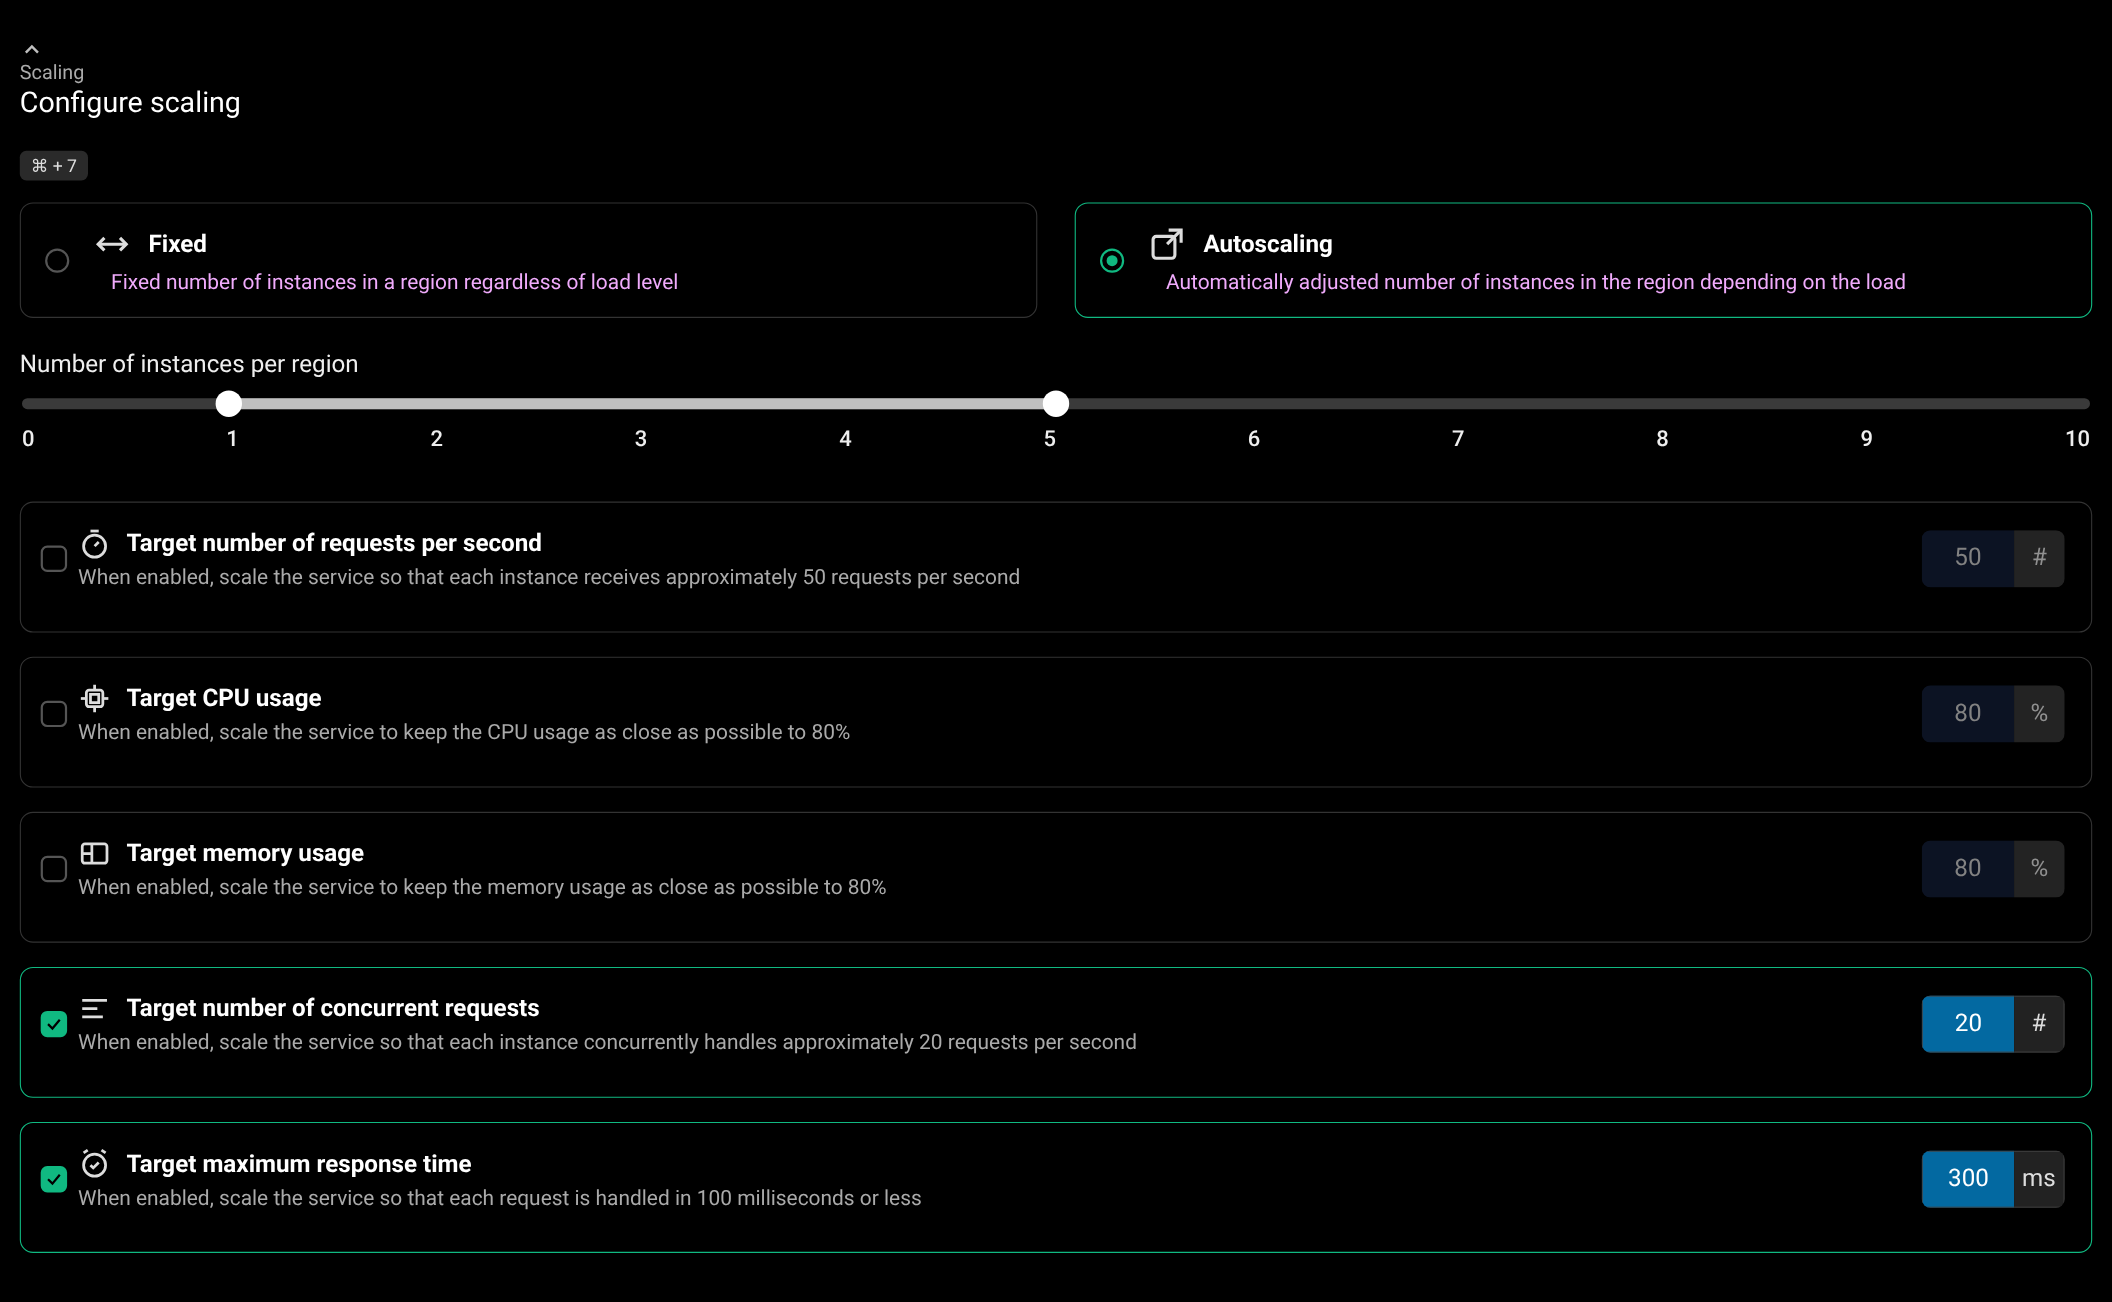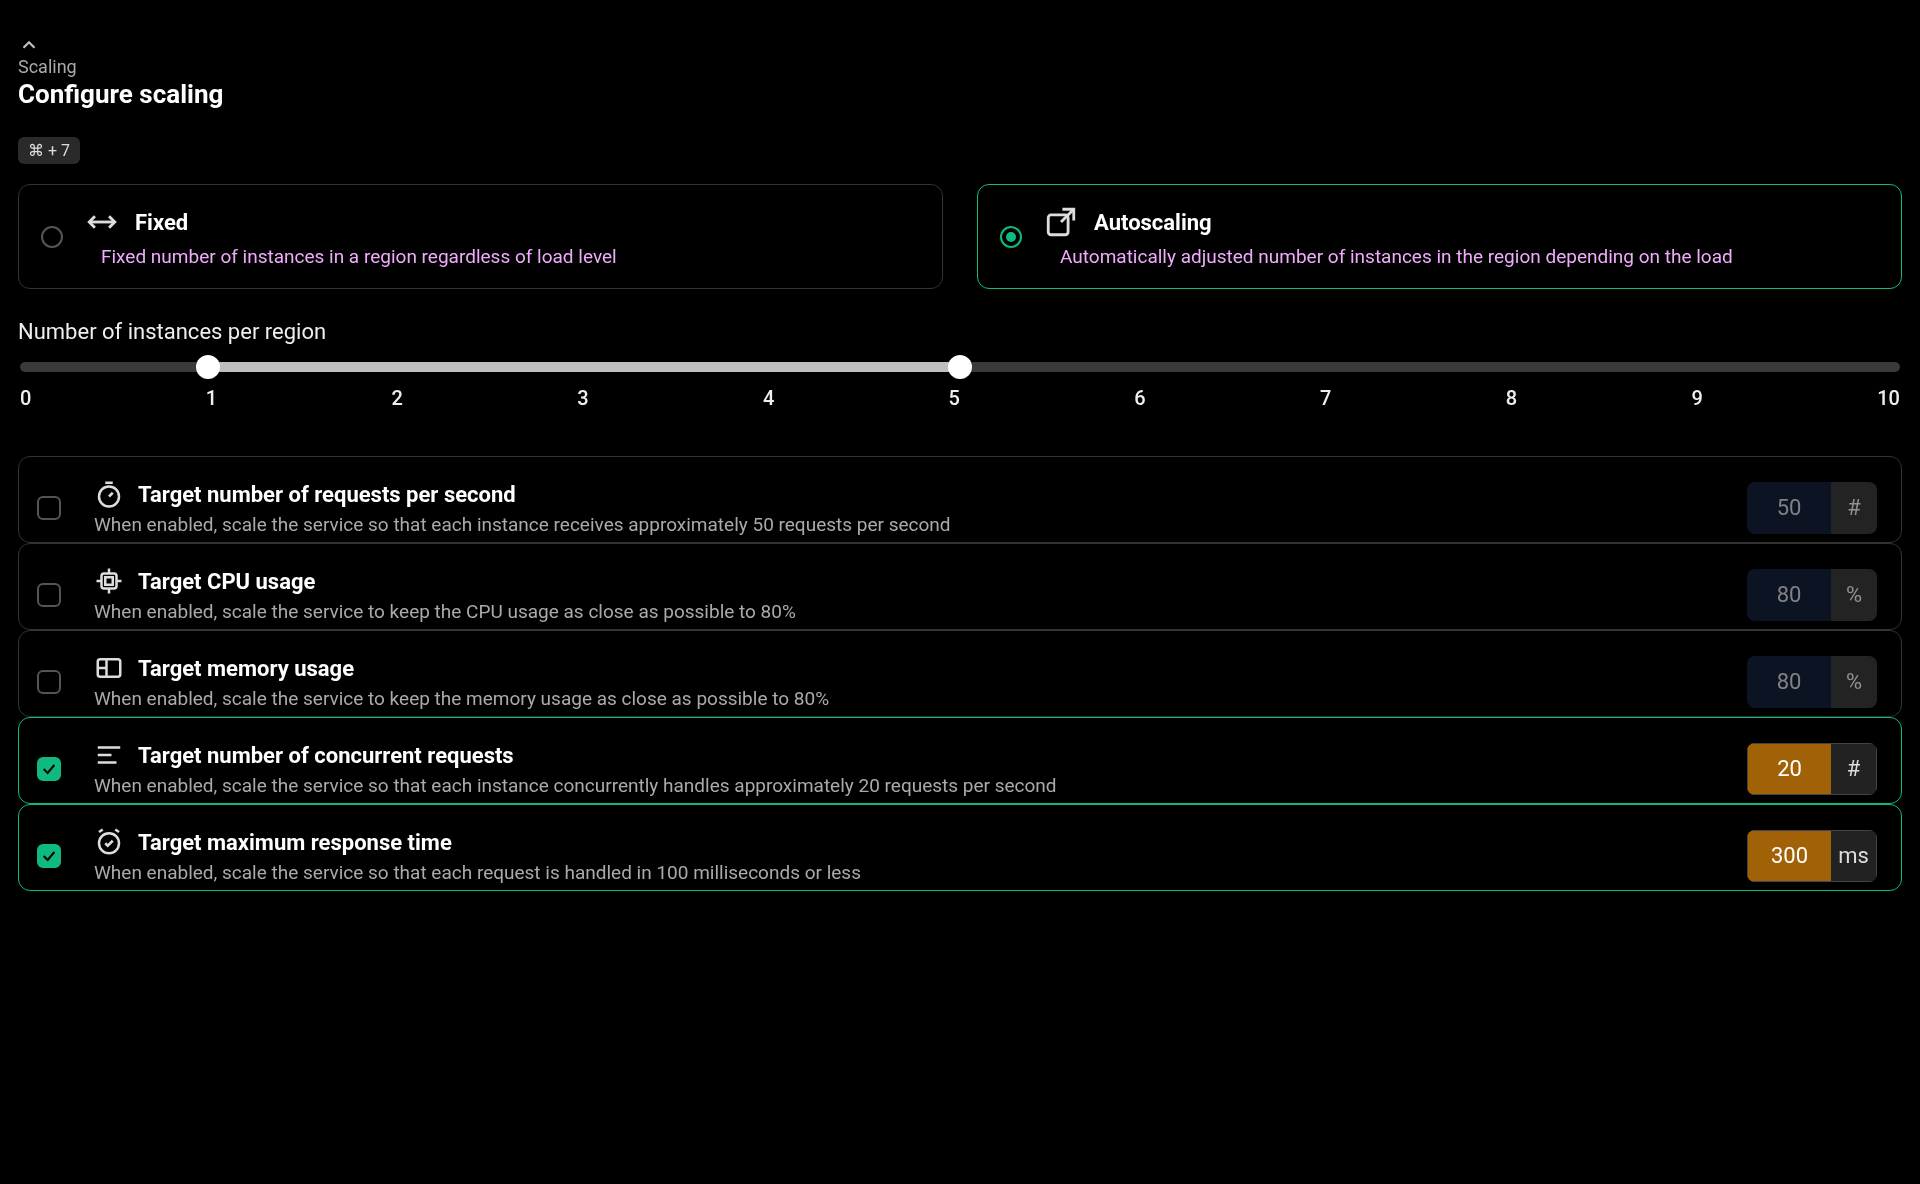--- a/index.html
+++ b/index.html
@@ -21,21 +21,21 @@
     .chevron {
       width: 22px; height: 22px;
       display:flex; align-items:center; justify-content:center;
       margin-right: 20px;
       margin-top: 22px;
       cursor: pointer;
       color: #bfbfbf;
     }
     .titles { flex: 1; }
     .breadcrumb { color: #aaa; font-size: 18px; margin-bottom: 2px; }
-    .title { color: #fff; font-size: 26px; font-weight: 700; }
+    .title { color: #fff; font-size: 26px; font-weight: 400; }
     .shortcut {
       background: #2a2a2a;
       border-radius: 6px;
       padding: 4px 10px;
       font-size: 16px;
       color: #ddd;
       margin-top: 28px;
     }
 
     .mode-row {
@@ -94,24 +94,25 @@
     }
     .ticks {
       display:flex; justify-content:space-between;
       margin-top:14px;
       color:#eee; font-size:20px; font-weight:500;
     }
 
     .metric-card {
       border: 1px solid #333;
       border-radius: 12px;
-      padding: 22px 24px 6px 18px;
+      padding: 22px 24px 38px 18px;
       display:flex;
       align-items:center;
-      gap: 33px;
+      gap: 10px;
+      margin-bottom: 22px;
     }
     .metric-card.enabled { border-color: #10b981; }
     .checkbox {
       width: 24px; height: 24px;
       border: 2px solid #555;
       border-radius: 6px;
       flex-shrink:0;
       display:flex; align-items:center; justify-content:center;
       cursor:pointer;
     }
@@ -129,21 +130,21 @@
       border-radius:8px;
       overflow:hidden;
       height: 52px;
     }
     .value-box, .unit-box {
       display:flex; align-items:center; justify-content:center;
       font-size:22px;
     }
     .value-box { background:#0f172a; color:#999; width:84px; }
     .unit-box  { background:#2a2a2a; color:#aaa; width:46px; }
-    .metric-card.enabled .value-box { background:#a16207; border:1px solid #444; color:#fff; border-right:none; }
+    .metric-card.enabled .value-box { background:#0369a1; border:1px solid #444; color:#fff; border-right:none; }
     .metric-card.enabled .unit-box  { background:#222; border:1px solid #444; border-left:none; color:#ddd; }
     .metric-card.disabled .metric-value { opacity:0.85; }
     .metric-icon { width:30px; height:30px; color:#ddd; flex-shrink:0; }
     .mode-icon { width:34px; height:34px; color:#ddd; }
   </style>
 </head>
 <body>
 
 <div class="header">
   <div class="chevron">

